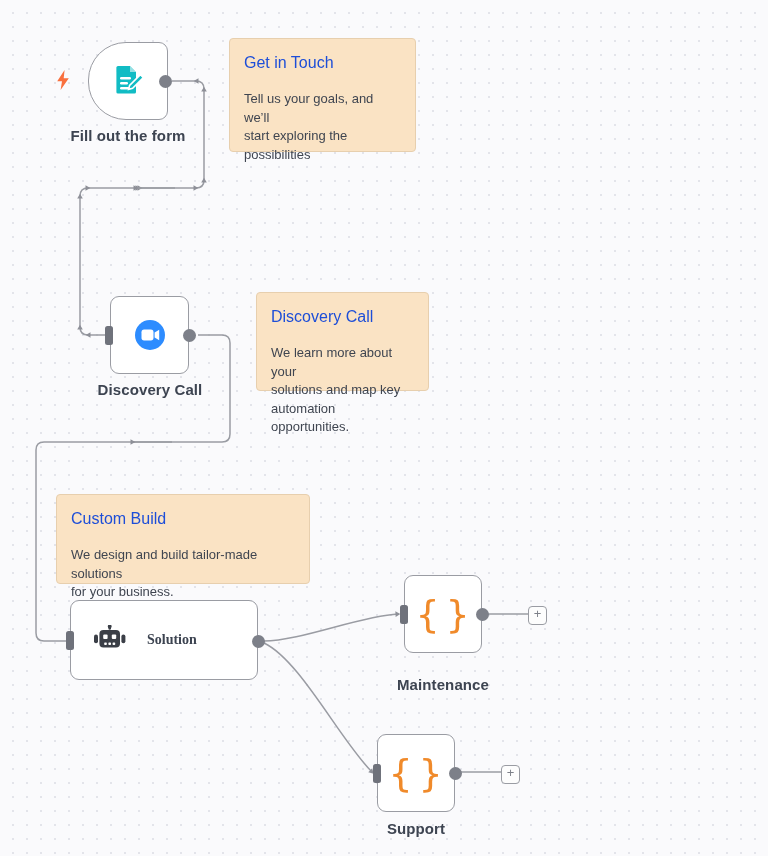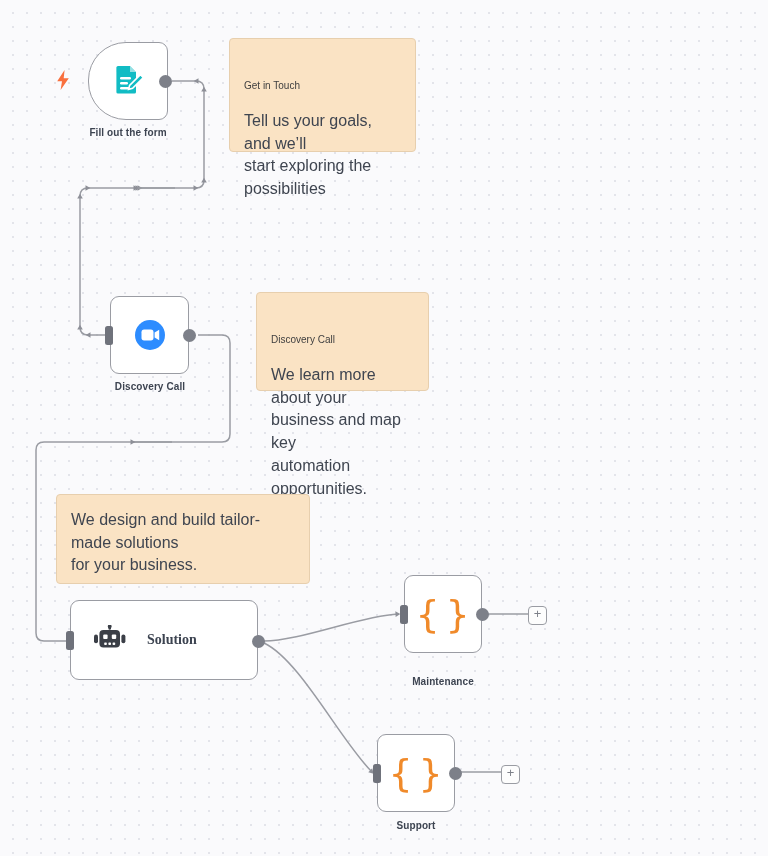--- a/index.html
+++ b/index.html
@@ -47,21 +47,21 @@
     border-radius: 9px;
     justify-content: flex-start;
     padding-left: 22px;
     gap: 20px;
     font-family: Liberation Serif, serif;
   }
 
   .node-label {
     position: absolute;
     text-align: center;
-    font-size: 10px;
+    font-size: 15px;
     font-weight: 700;
     color: #3d4451;
     letter-spacing: .1px;
     white-space: nowrap;
     z-index: 3;
   }
   .inline-label {
     font-size: 14px;
     font-weight: 700;
     color: #3d4451;
@@ -103,28 +103,27 @@
   .note {
     position: absolute;
     background: #fae3c4;
     border: 1px solid #e7cfae;
     border-radius: 4px;
     box-sizing: border-box;
     padding: 14px 15px 14px 14px;
     z-index: 2;
   }
   .note-title {
-    font-size: 10px;
-    color: #404040;
+    font-size: 16px;
+    color: #1d4ed8;
     margin-bottom: 18px;
     line-height: 1.2;
-    margin-top: 27px;
   }
   .note-body {
-    font-size: 16px;
+    font-size: 13px;
     color: #3f4550;
     line-height: 1.42;
     white-space: pre-line;
   }
 
   
   .bolt {
     position: absolute;
     z-index: 4;
     line-height: 0;
@@ -248,23 +247,24 @@
   <div class="note" style="left:229px; top:38px; width:187px; height:114px;">
     <div class="note-title">Get in Touch</div>
     <div class="note-body">Tell us your goals, and we’ll
 start exploring the
 possibilities</div>
   </div>
 
   <div class="note" style="left:256px; top:292px; width:173px; height:99px;">
     <div class="note-title">Discovery Call</div>
     <div class="note-body">We learn more about your
-business and map key
+solutions and map key
 automation opportunities.</div>
   </div>
 
   <div class="note" style="left:56px; top:494px; width:254px; height:90px;">
+    <div class="note-title">Custom Build</div>
     <div class="note-body">We design and build tailor-made solutions
 for your business.</div>
   </div>
 
 
 </div>
 
 </body></html>

